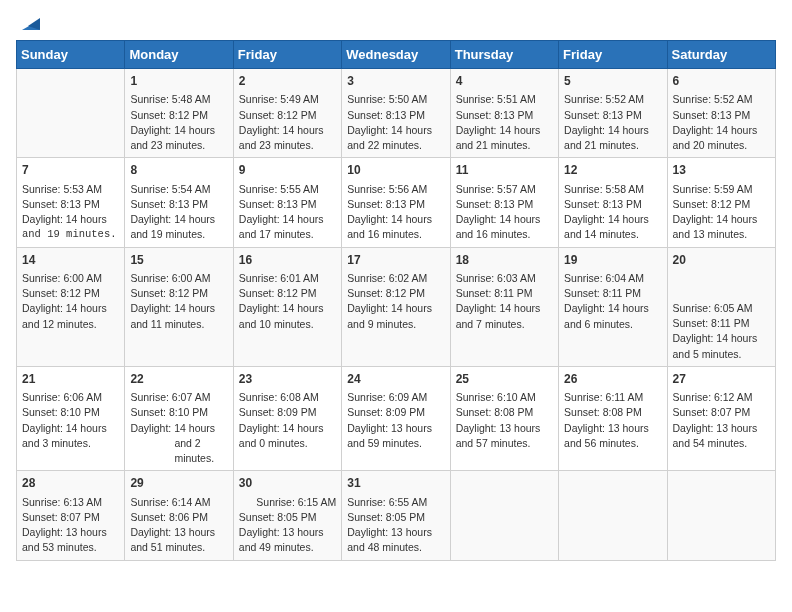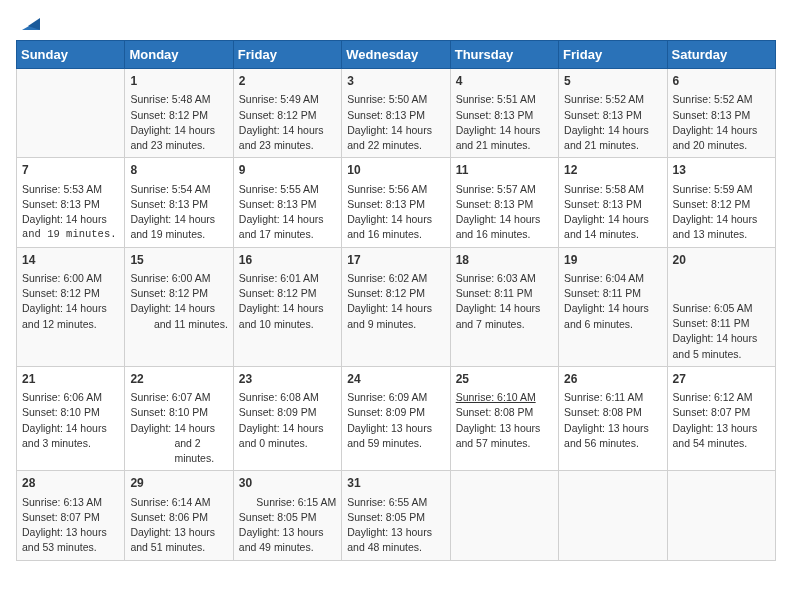--- a/index.html
+++ b/index.html
@@ -220,21 +220,21 @@
           <span style="display: block;">Sunrise: 6:00 AM</span>
           <span style="display: block;">Sunset: 8:12 PM</span>
           <span style="display: block;">Daylight: 14 hours</span>
           <span style="display: block;">and 12 minutes.</span>
         </td>
         <td>
           <span class="day-num">15</span>
           <span style="display: block;">Sunrise: 6:00 AM</span>
           <span style="display: block;">Sunset: 8:12 PM</span>
           <span style="display: block;">Daylight: 14 hours</span>
-          <span style="display: block; text-align: right;">and 11 minutes.</span>
+          <span style="display: block;">and 11 minutes.</span>
         </td>
         <td>
           <span class="day-num">16</span>
           <span style="display: block;">Sunrise: 6:01 AM</span>
           <span style="display: block;">Sunset: 8:12 PM</span>
           <span style="display: block;">Daylight: 14 hours</span>
           <span style="display: block;">and 10 minutes.</span>
         </td>
         <td>
           <span class="day-num">17</span>
@@ -289,21 +289,21 @@
         </td>
         <td>
           <span class="day-num">24</span>
           <span style="display: block;">Sunrise: 6:09 AM</span>
           <span style="display: block;">Sunset: 8:09 PM</span>
           <span style="display: block;">Daylight: 13 hours</span>
           <span style="display: block;">and 59 minutes.</span>
         </td>
         <td>
           <span class="day-num">25</span>
-          <span style="display: block; text-decoration: underline;">Sunrise: 6:10 AM</span>
+          <span style="display: block;">Sunrise: 6:10 AM</span>
           <span style="display: block;">Sunset: 8:08 PM</span>
           <span style="display: block;">Daylight: 13 hours</span>
           <span style="display: block;">and 57 minutes.</span>
         </td>
         <td>
           <span class="day-num">26</span>
           <span style="display: block;">Sunrise: 6:11 AM</span>
           <span style="display: block;">Sunset: 8:08 PM</span>
           <span style="display: block;">Daylight: 13 hours</span>
           <span style="display: block;">and 56 minutes.</span>

